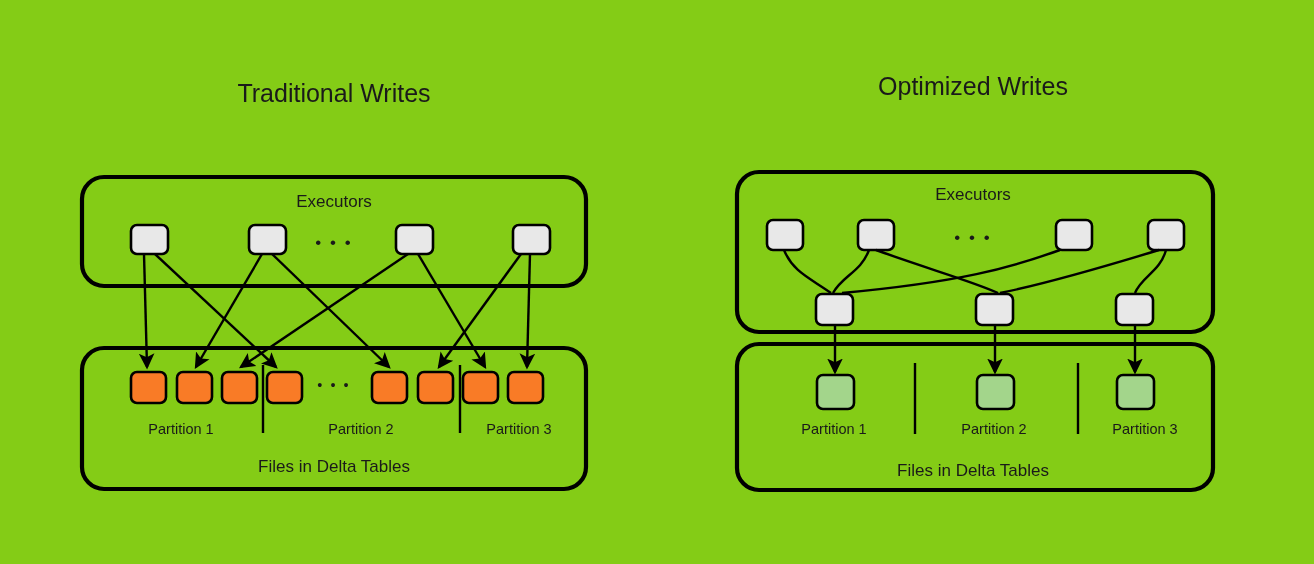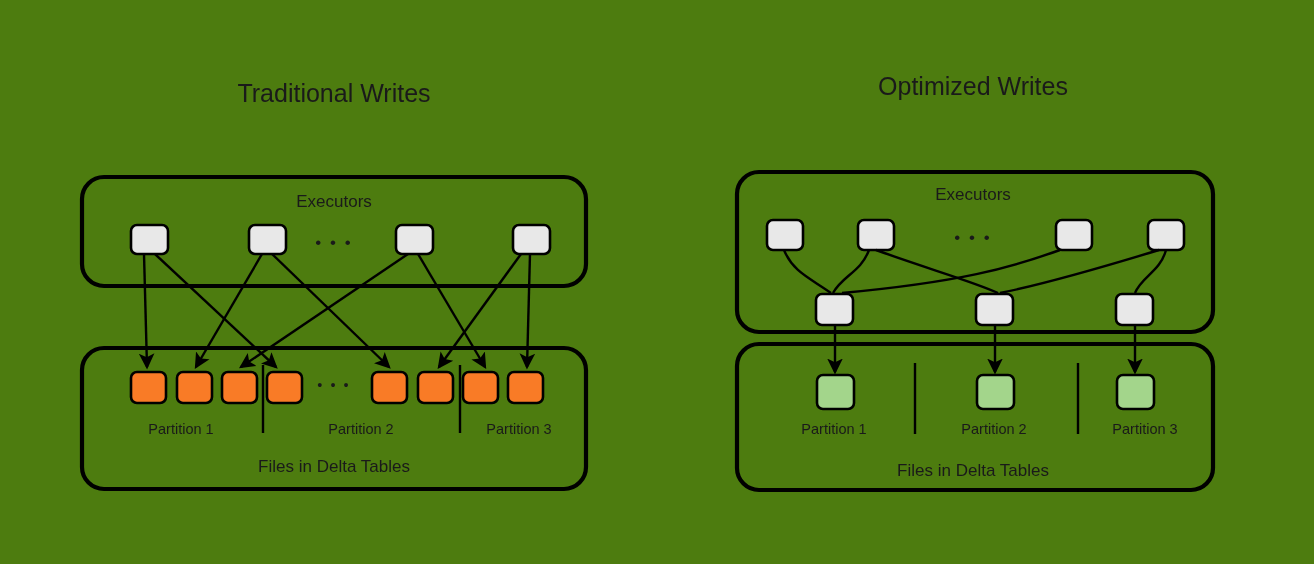--- a/index.html
+++ b/index.html
@@ -1,18 +1,18 @@
 <!DOCTYPE html>
 <html><head>
 <meta charset="utf-8">
 <style>
   html,body{margin:0;padding:0;background:#ffffff;}
   body{width:1314px;height:564px;overflow:hidden;
        font-family:"Liberation Sans","DejaVu Sans",sans-serif;}
-  #stage{position:relative;width:1314px;height:564px;background:#4d7c0f;}
+  #stage{position:relative;width:1314px;height:564px;background:#84cc16;}
   svg{position:absolute;left:0;top:0;width:1314px;height:564px;}
   .t-title{font-size:25px;fill:#1a1a1a;text-anchor:middle;}
   .t-exec{font-size:17px;fill:#1a1a1a;text-anchor:middle;}
   .t-part{font-size:14.5px;fill:#1a1a1a;text-anchor:middle;}
   .t-files{font-size:17px;fill:#1a1a1a;text-anchor:middle;}
   .cont{fill:none;stroke:#000;stroke-width:4.2;}
   .node{stroke:#000;stroke-width:2.6;}
   .edge{fill:none;stroke:#000;stroke-width:2.4;stroke-linecap:butt;}
   .divider{stroke:#000;stroke-width:2.4;}
 </style>

